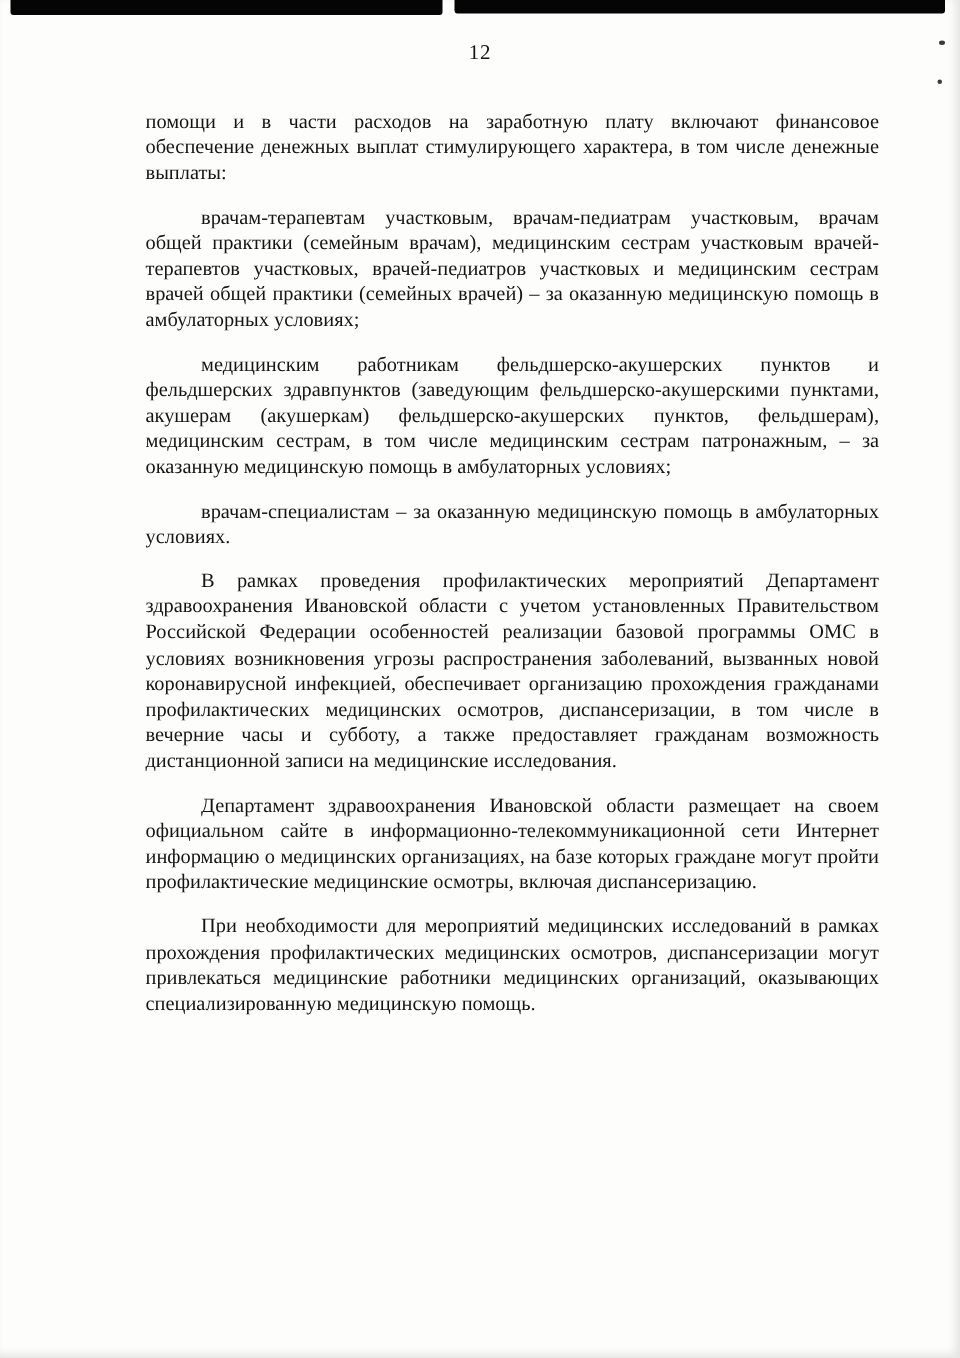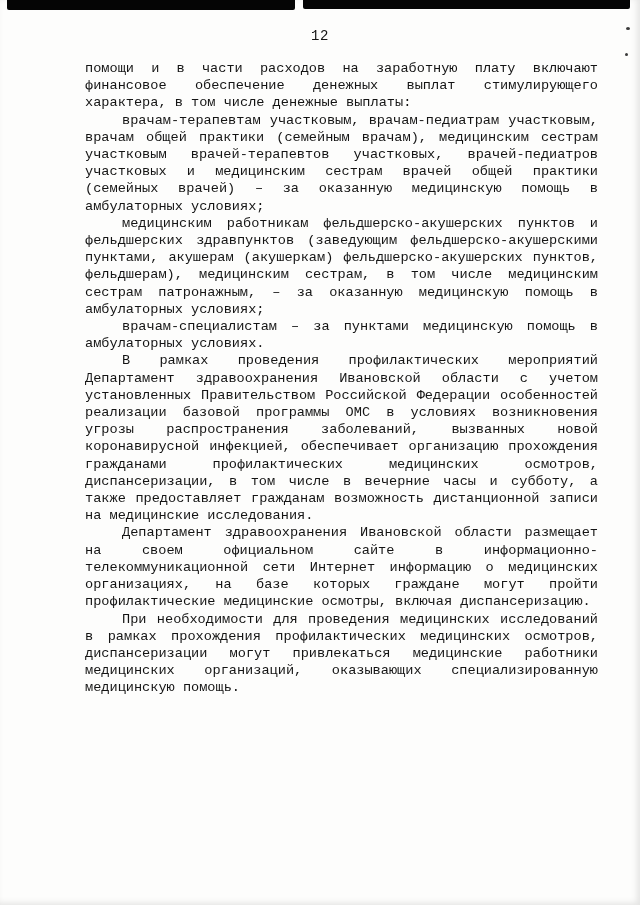--- a/index.html
+++ b/index.html
@@ -7,21 +7,21 @@
     padding: 0;
     background: #e8e8e6;
   }
   .page {
     position: relative;
     width: 640px;
     height: 905px;
     margin: 0 auto;
     background: #fdfdfc;
     overflow: hidden;
-    font-family: Liberation Mono, monospace;
+    font-family: Liberation Serif, serif;
     color: #141414;
     box-shadow: inset -3px -2px 6px rgba(0,0,0,0.10);
   }
   
   .scan-bar {
     position: absolute;
     top: 0;
     background: #050505;
   }
   .scan-bar.left  { left: 7px;  width: 288px; height: 10px; border-radius: 0 0 2px 2px; }
@@ -48,21 +48,21 @@
     position: absolute;
     top: 60px;
     left: 85px;
     width: 513px;
     font-size: 13.6px;
     line-height: 17.2px;
     text-align: justify;
     text-justify: inter-word;
   }
   .body-text p {
-    margin: 0;
+    margin: 12px;
     padding: 0;
   }
   .body-text p.indent {
     text-indent: 37px;
   }
 </style>
 </head>
 <body>
 
 <div class="page">
@@ -71,19 +71,19 @@
   <div class="scan-bar right"></div>
   <div class="scan-dot d1"></div>
   <div class="scan-dot d2"></div>
 
   <div class="page-number">12</div>
 
   <main class="body-text">
     <p>помощи и в части расходов на заработную плату включают финансовое обеспечение денежных выплат стимулирующего характера, в том числе денежные выплаты:</p>
     <p class="indent">врачам-терапевтам участковым, врачам-педиатрам участковым, врачам общей практики (семейным врачам), медицинским сестрам участковым врачей-терапевтов участковых, врачей-педиатров участковых и медицинским сестрам врачей общей практики (семейных врачей) – за оказанную медицинскую помощь в амбулаторных условиях;</p>
     <p class="indent">медицинским работникам фельдшерско-акушерских пунктов и фельдшерских здравпунктов (заведующим фельдшерско-акушерскими пунктами, акушерам (акушеркам) фельдшерско-акушерских пунктов, фельдшерам), медицинским сестрам, в том числе медицинским сестрам патронажным, – за оказанную медицинскую помощь в амбулаторных условиях;</p>
-    <p class="indent">врачам-специалистам – за пунктами медицинскую помощь в амбулаторных условиях.</p>
+    <p class="indent">врачам-специалистам – за оказанную медицинскую помощь в амбулаторных условиях.</p>
     <p class="indent">В рамках проведения профилактических мероприятий Департамент здравоохранения Ивановской области с учетом установленных Правительством Российской Федерации особенностей реализации базовой программы ОМС в условиях возникновения угрозы распространения заболеваний, вызванных новой коронавирусной инфекцией, обеспечивает организацию прохождения гражданами профилактических медицинских осмотров, диспансеризации, в том числе в вечерние часы и субботу, а также предоставляет гражданам возможность дистанционной записи на медицинские исследования.</p>
     <p class="indent">Департамент здравоохранения Ивановской области размещает на своем официальном сайте в информационно-телекоммуникационной сети Интернет информацию о медицинских организациях, на базе которых граждане могут пройти профилактические медицинские осмотры, включая диспансеризацию.</p>
-    <p class="indent">При необходимости для проведения медицинских исследований в рамках прохождения профилактических медицинских осмотров, диспансеризации могут привлекаться медицинские работники медицинских организаций, оказывающих специализированную медицинскую помощь.</p>
+    <p class="indent">При необходимости для мероприятий медицинских исследований в рамках прохождения профилактических медицинских осмотров, диспансеризации могут привлекаться медицинские работники медицинских организаций, оказывающих специализированную медицинскую помощь.</p>
   </main>
 
 </div>
 
 </body></html>

